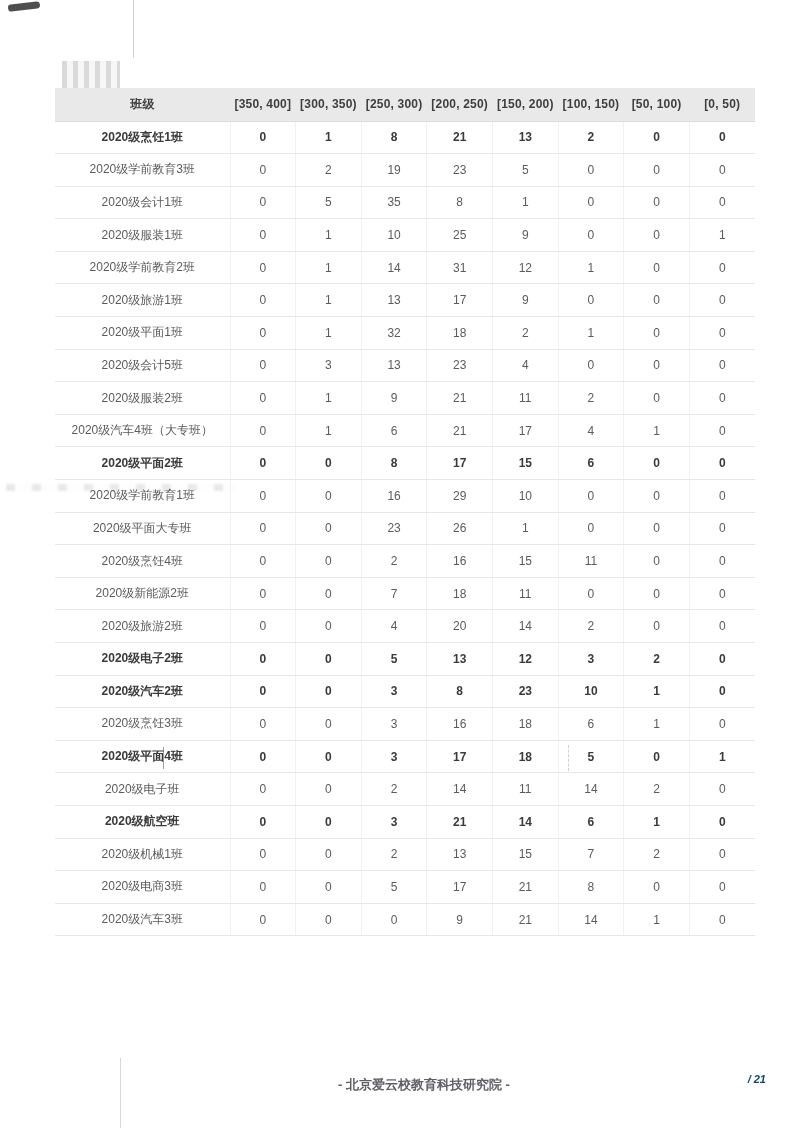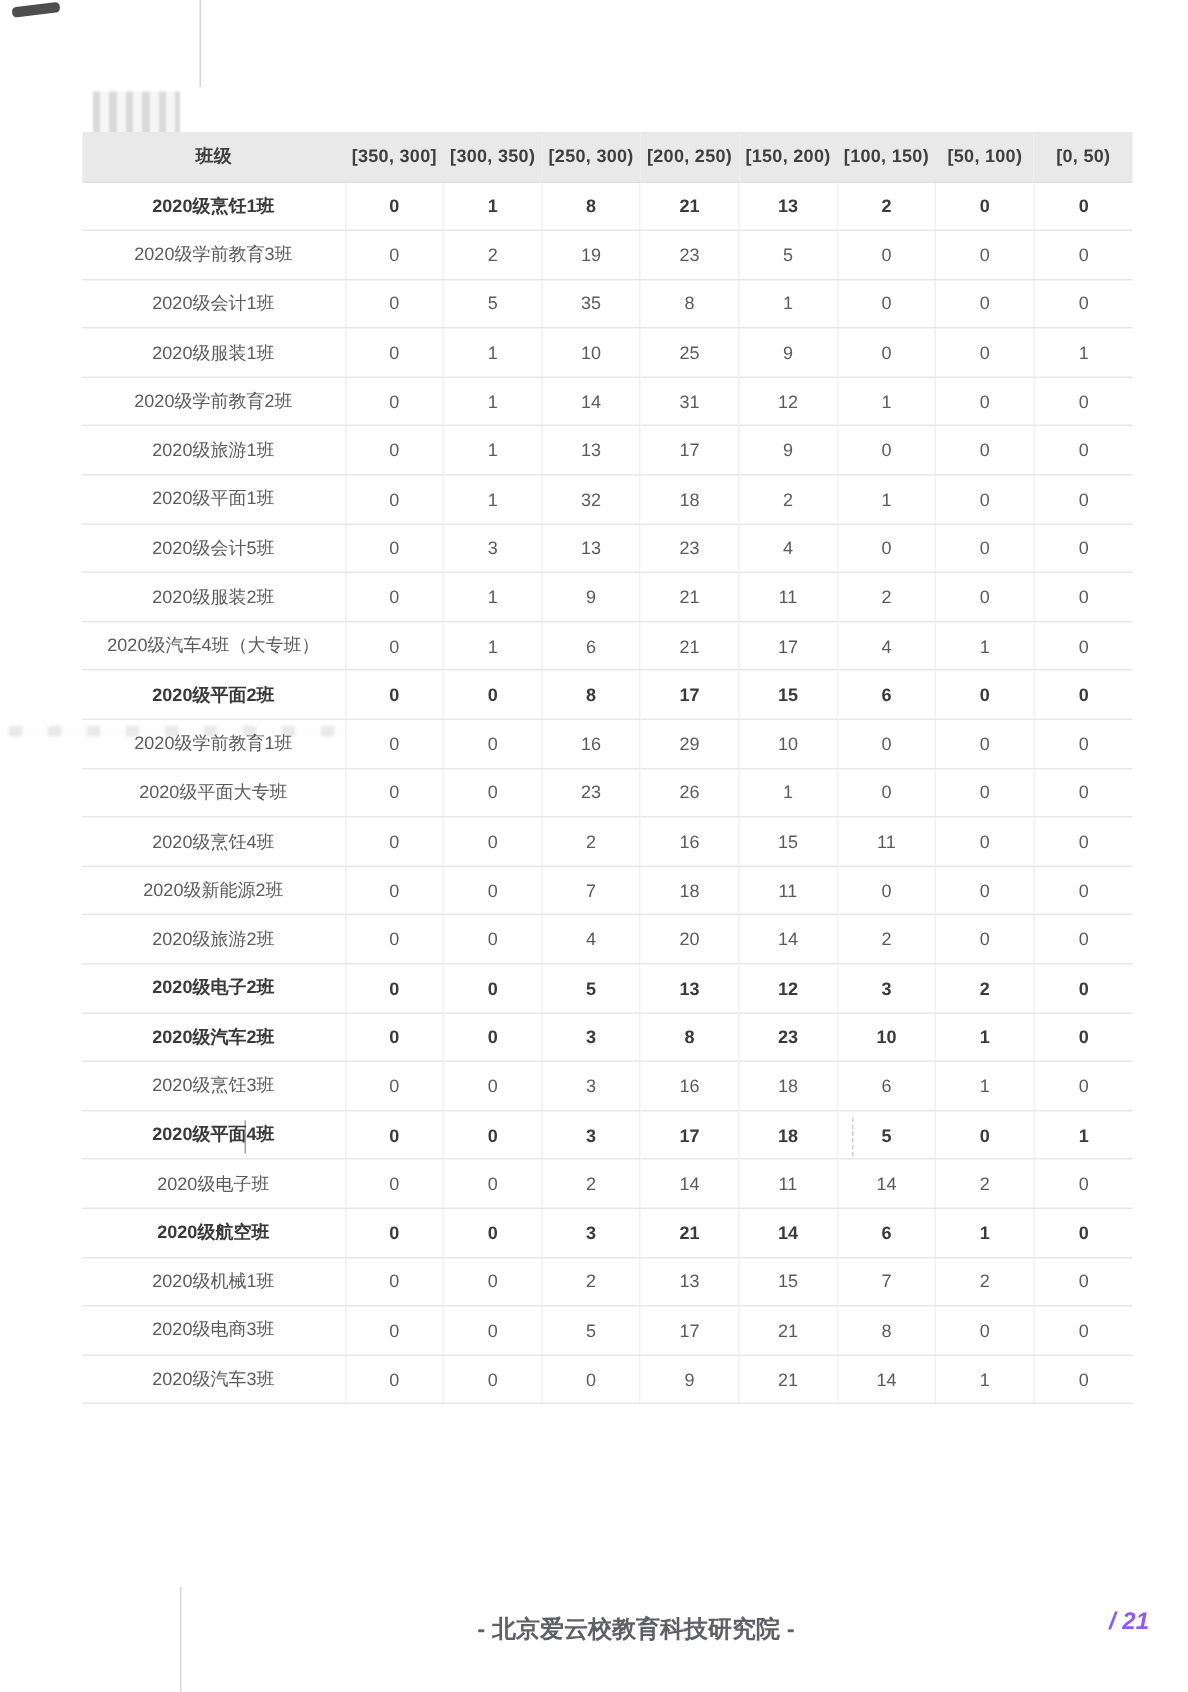--- a/index.html
+++ b/index.html
@@ -66,33 +66,33 @@
     color: var(--bold-text);
     font-weight: bold;
   }
 
   
   .footer-center {
     position: absolute;
     top: 1076px;
     left: 424px;
     transform: translateX(-50%);
-    font-size: 16px;
+    font-size: 13px;
     font-weight: bold;
     color: var(--footer-text);
     white-space: nowrap;
   }
   .footer-page {
     position: absolute;
     top: 1073px;
     right: 26px;
-    font-size: 16px;
+    font-size: 11px;
     font-weight: bold;
     font-style: italic;
-    color: #8b5cf6;
+    color: #0c4a6e;
   }
 
   
   .artifact { position: absolute; pointer-events: none; }
   .corner-mark {
     left: 8px; top: 3px;
     width: 32px; height: 7px;
     background: #2f2f2f;
     border-radius: 3px;
     transform: rotate(-7deg);
@@ -162,21 +162,21 @@
         <col>
         <col>
         <col>
         <col>
         <col>
         <col>
     </colgroup>
     <thead>
       <tr>
           <th>班级</th>
-          <th>[350, 300]</th>
+          <th>[350, 400]</th>
           <th>[300, 350)</th>
           <th>[250, 300)</th>
           <th>[200, 250)</th>
           <th>[150, 200)</th>
           <th>[100, 150)</th>
           <th>[50, 100)</th>
           <th>[0, 50)</th>
         </tr>
     </thead>
     <tbody>

